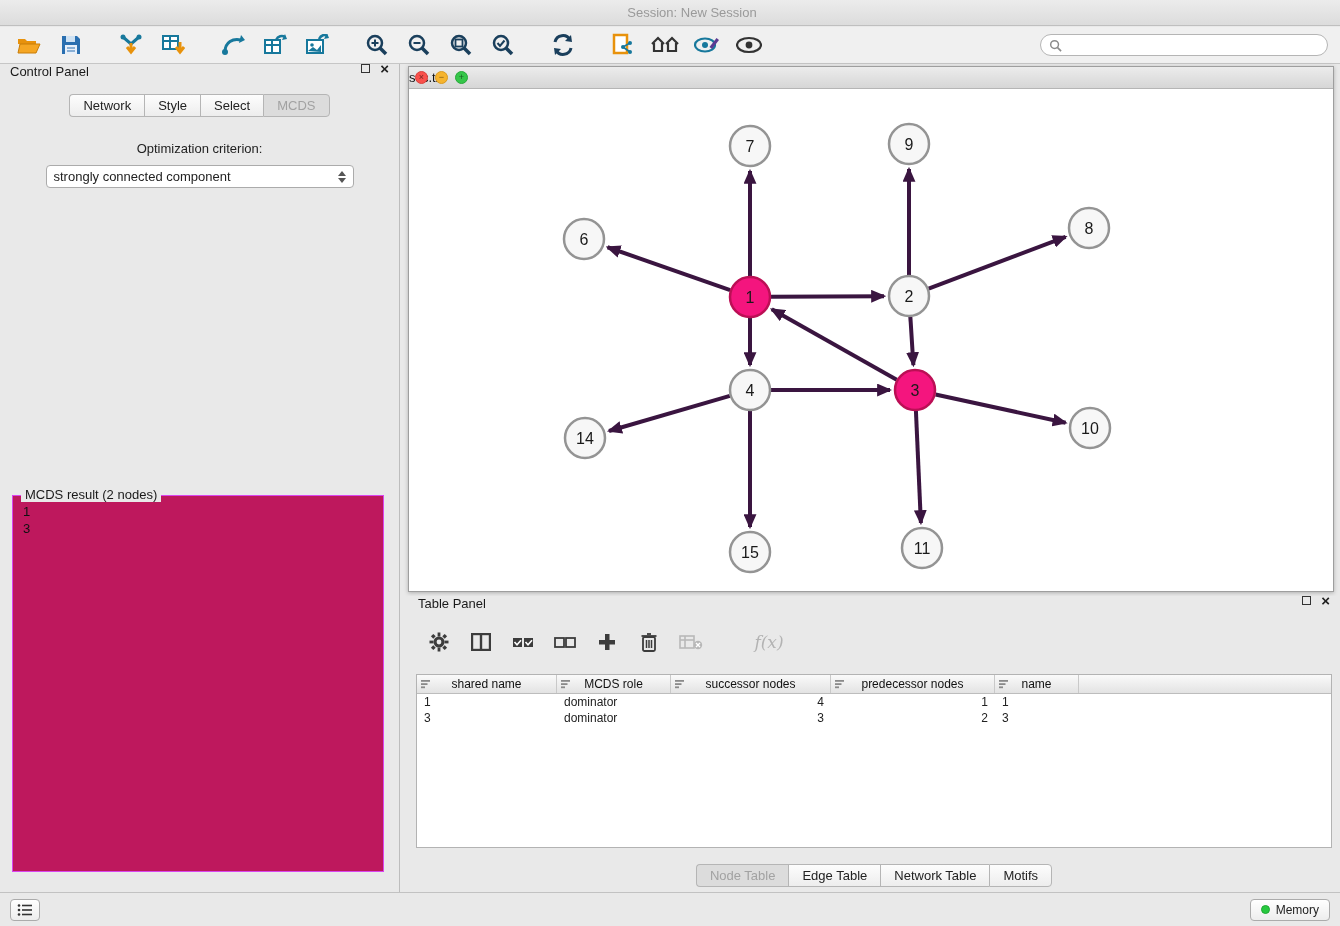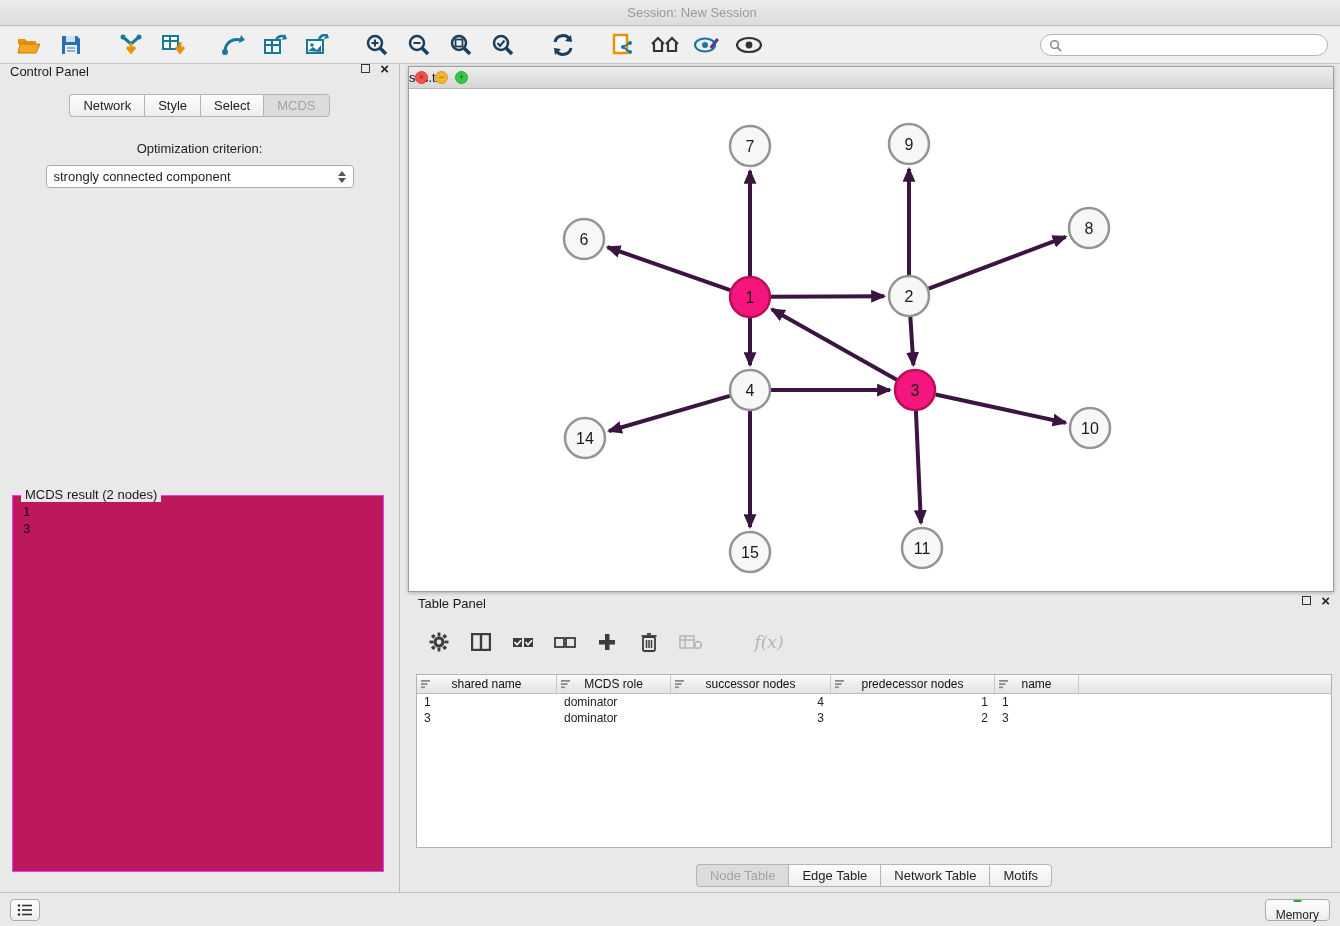--- a/index.html
+++ b/index.html
@@ -94,21 +94,21 @@
 
   .table-tabs-row { position:absolute; left:0; right:0; top:268px; display:flex; justify-content:center; }
 
   
   .statusbar { position:absolute; left:0; right:0; bottom:0; height:34px; background:#e9e9e9;
                border-top:1px solid #c2c2c2; display:flex; align-items:center; padding:0 10px; }
   .sb-btn { width:30px; height:22px; border:1px solid #ababab; border-radius:4px;
             background:linear-gradient(#ffffff,#ededed); display:flex; align-items:center; justify-content:center; cursor:pointer; }
   .memory-btn { margin-left:auto; height:22px; border:1px solid #ababab; border-radius:4px;
                 background:linear-gradient(#ffffff,#ededed); display:flex; align-items:center; gap:6px;
-                padding:0 10px; font-size:12px; cursor:pointer;flex-direction:column; }
+                padding:0 10px; font-size:12px; cursor:pointer; }
   .green-dot { width:9px; height:9px; border-radius:50%; background:#27c93f; border:1px solid #1ea833; }
 </style>
 </head>
 <body>
 
 <div class="app">
 
   <div class="titlebar">Session: New Session</div>
 
   <div class="toolbar">

